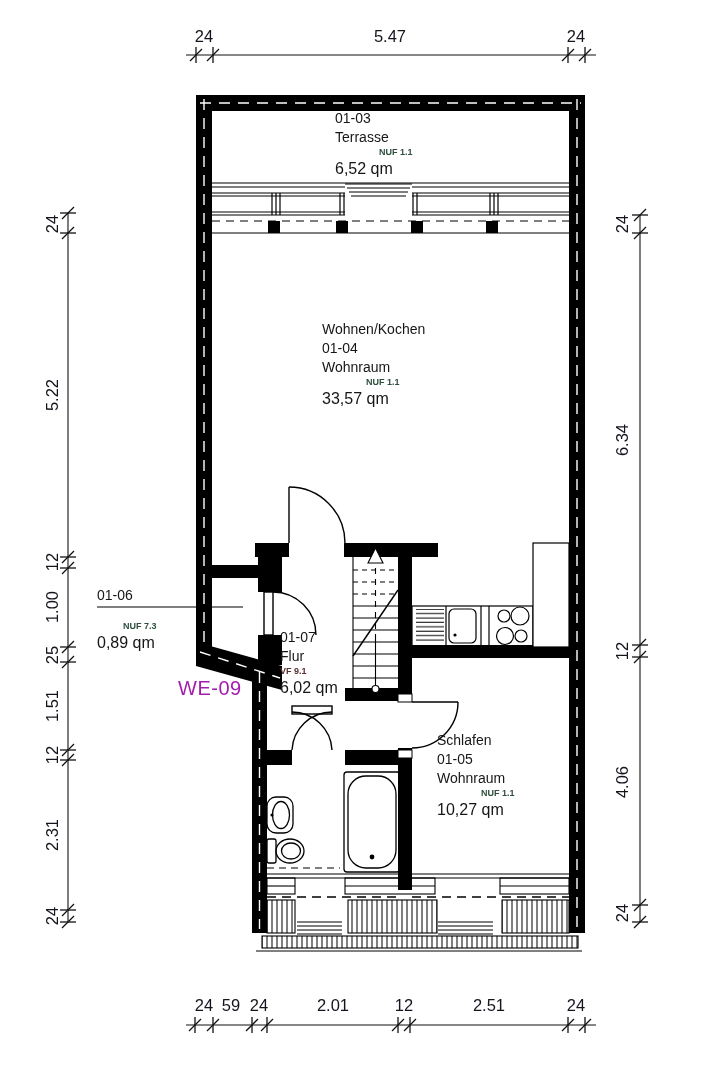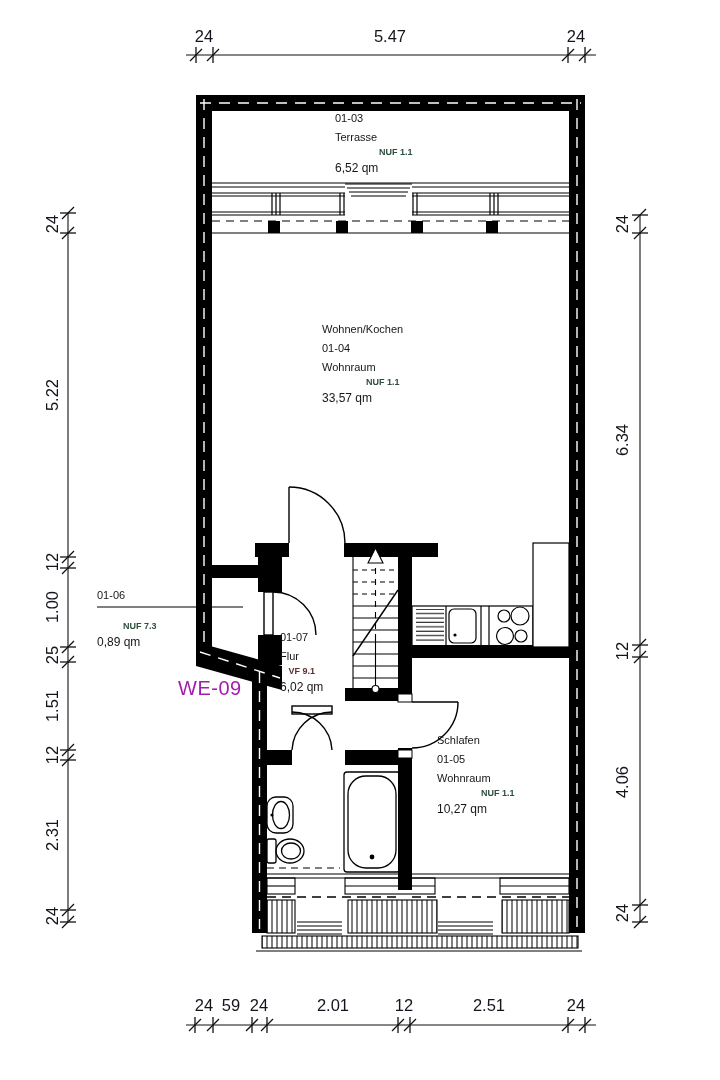--- a/index.html
+++ b/index.html
@@ -1,25 +1,25 @@
 <!DOCTYPE html>
 <html><head>
 <meta charset="utf-8">
 <style>
   html,body{margin:0;padding:0;background:#fff;}
   #canvas{position:relative;width:720px;height:1080px;background:#ffffff;overflow:hidden;
           font-family:"Liberation Sans",sans-serif;color:#111;}
   svg{position:absolute;left:0;top:0;}
   .lbl{position:absolute;white-space:nowrap;}
   .room-label div{white-space:nowrap;}
-  .rid,.rname,.rtitle{font-size:11px;line-height:19px;color:#161616;}
-  .rarea{font-size:12px;line-height:21px;color:#161616;}
+  .rid,.rname,.rtitle{font-size:14px;line-height:19px;color:#161616;}
+  .rarea{font-size:16px;line-height:21px;color:#161616;}
   .rzone{font-size:9px;font-weight:bold;line-height:11px;letter-spacing:0;}
   .zone-nuf{color:#2e4f3e;padding-left:44px;}
-  .zone-vf{color:#5a2f2f;text-align:center;}
+  .zone-vf{color:#5a2f2f;}
   .dim{font-size:16.5px;color:#14141e;}
   .dim.h{transform:translate(-50%,0);}
   .dim.v{transform:translate(-50%,-50%) rotate(-90deg);}
   .unit-label{font-size:20px;color:#a21caf;letter-spacing:0.5px;}
 </style>
 </head>
 <body>
 
 <div id="canvas">
 

